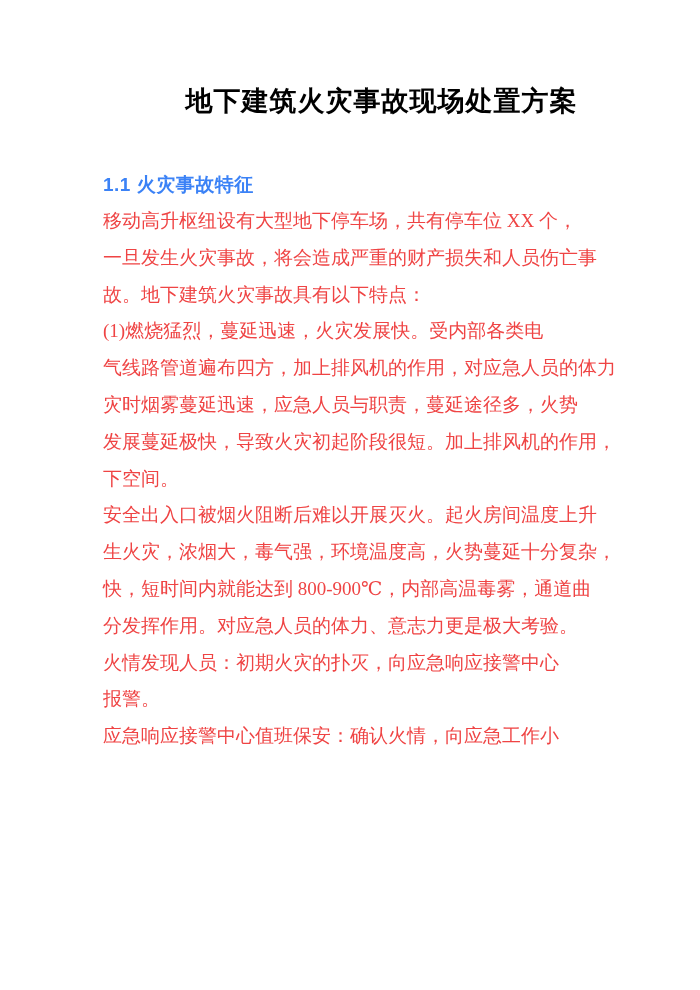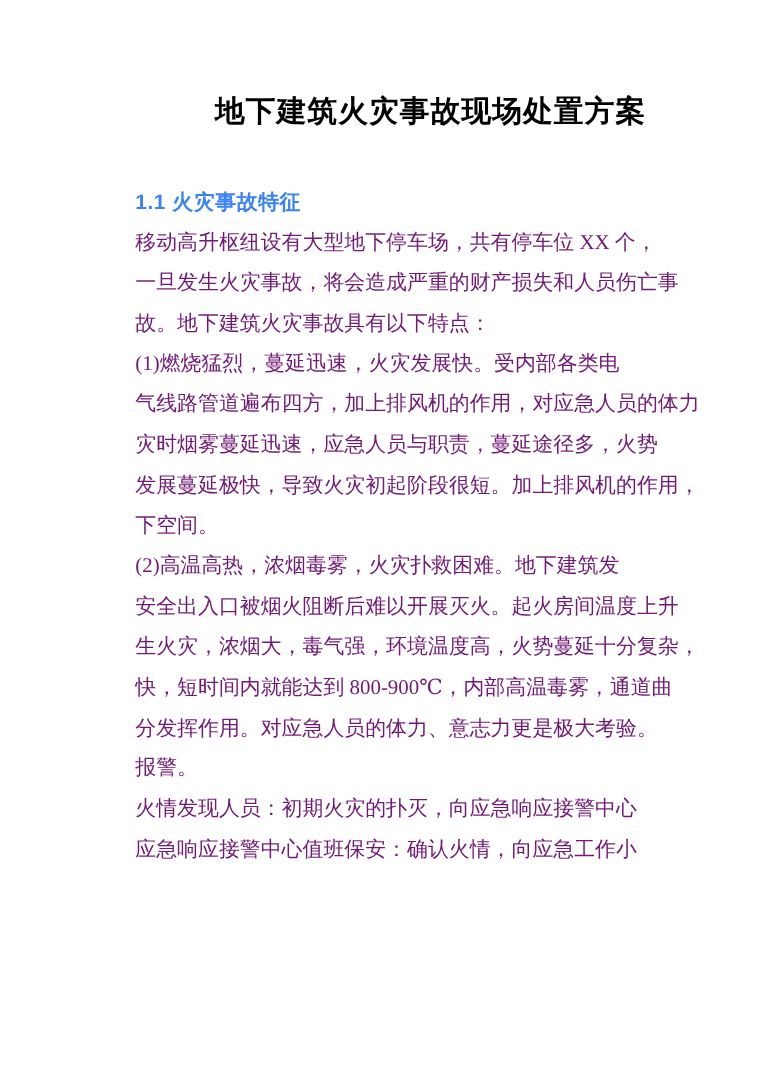--- a/index.html
+++ b/index.html
@@ -8,21 +8,20 @@
     position: relative;
     width: 700px;
     height: 990px;
     background: #ffffff;
     overflow: hidden;
     color: #111111;
   }
   .doc {
     padding-left: 103px;
     padding-right: 40px;
-    margin-left: 20px;
   }
   .doc-title {
     padding-top: 84px;
     text-align: center;
     font-family: "Liberation Sans", "DejaVu Sans", sans-serif;
     font-weight: bold;
     font-size: 27px;
     line-height: 34px;
     letter-spacing: 1px;
     color: #000000;
@@ -40,21 +39,21 @@
     white-space: nowrap;
   }
   .section-heading.second {
     margin-top: 0;
   }
   .text-line {
     height: 36.8px;
     line-height: 36.8px;
     font-family: "Liberation Serif", "DejaVu Serif", serif;
     font-size: 19px;
-    color: #701a75;
+    color: #ef4444;
     white-space: nowrap;
     overflow: visible;
   }
 </style>
 </head>
 <body>
 
 <div class="page">
   <div class="doc">
 
@@ -64,28 +63,27 @@
 
     <div>
       <div class="text-line">移动高升枢纽设有大型地下停车场，共有停车位 XX 个，</div>
       <div class="text-line">一旦发生火灾事故，将会造成严重的财产损失和人员伤亡事</div>
       <div class="text-line">故。地下建筑火灾事故具有以下特点：</div>
       <div class="text-line">(1)燃烧猛烈，蔓延迅速，火灾发展快。受内部各类电</div>
       <div class="text-line">气线路管道遍布四方，加上排风机的作用，对应急人员的体力</div>
       <div class="text-line">灾时烟雾蔓延迅速，应急人员与职责，蔓延途径多，火势</div>
       <div class="text-line">发展蔓延极快，导致火灾初起阶段很短。加上排风机的作用，</div>
       <div class="text-line">下空间。</div>
-      <div class="text-line">(2)高温高热，浓烟毒雾，火灾扑救困难。地下建筑发</div>
       <div class="text-line">安全出入口被烟火阻断后难以开展灭火。起火房间温度上升</div>
       <div class="text-line">生火灾，浓烟大，毒气强，环境温度高，火势蔓延十分复杂，</div>
       <div class="text-line">快，短时间内就能达到 800-900℃，内部高温毒雾，通道曲</div>
       <div class="text-line">分发挥作用。对应急人员的体力、意志力更是极大考验。</div>
     </div>
 
 
     <div>
+      <div class="text-line">火情发现人员：初期火灾的扑灭，向应急响应接警中心</div>
       <div class="text-line">报警。</div>
-      <div class="text-line">火情发现人员：初期火灾的扑灭，向应急响应接警中心</div>
       <div class="text-line">应急响应接警中心值班保安：确认火情，向应急工作小</div>
     </div>
 
   </div>
 </div>
 
 </body></html>

